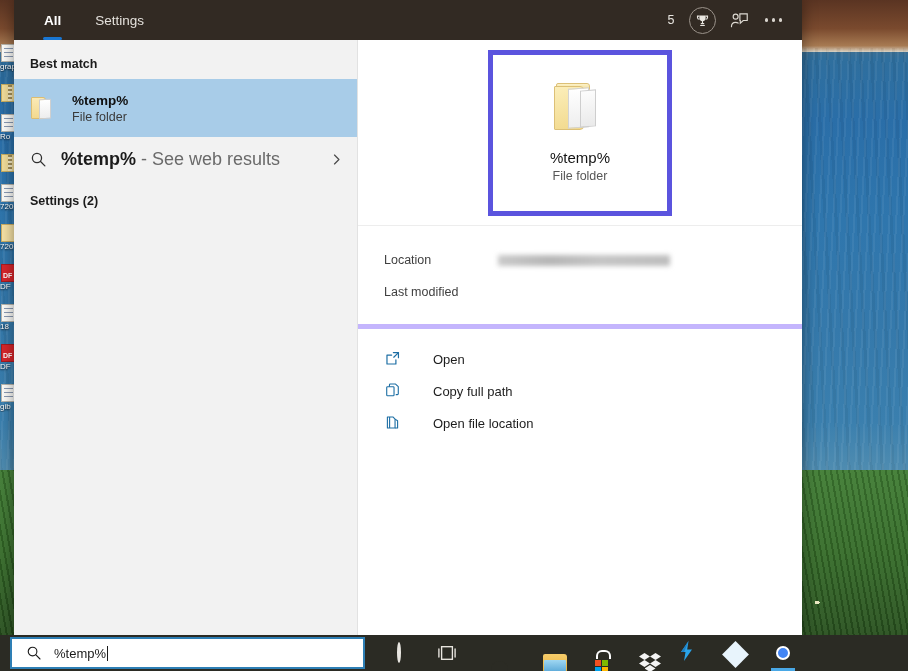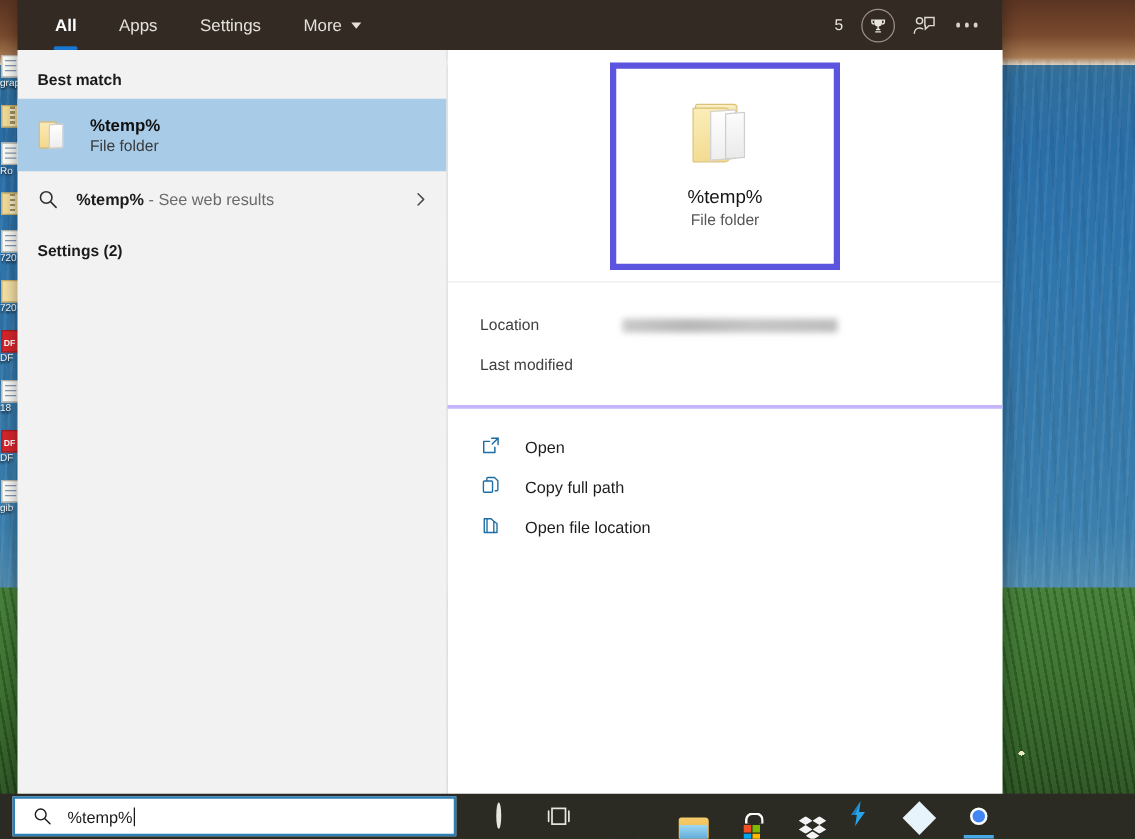--- a/index.html
+++ b/index.html
@@ -153,21 +153,21 @@
   }
   .res-row.sel { background: #a8cce8; }
   .res-txt { display: flex; flex-direction: column; gap: 2px; min-width: 0; }
   .res-title { font-size: 13.5px; font-weight: 700; color: #101010; }
   .res-sub { font-size: 12.5px; color: #3a3a3a; }
 
   .web-row {
     display: flex; align-items: center; gap: 14px;
     height: 44px; padding: 0 14px 0 16px; cursor: default;
   }
-  .web-label { font-size: 13px; color: #1b1b1b; }
+  .web-label { font-size: 18px; color: #1b1b1b; }
   .web-label b { font-weight: 700; }
   .web-label span { color: #6a6a6a; }
   .web-chev { margin-left: auto; color: #4a4a4a; }
 
   
   .folder-sm { width: 28px; height: 26px; flex: 0 0 auto; position: relative; }
   .folder-sm .back {
     position: absolute; left: 1px; top: 2px; width: 15px; height: 22px;
     background: linear-gradient(180deg,#fbeab6,#f3d98f);
     border: 1px solid #dcbd72; border-radius: 1px 3px 3px 1px;
@@ -210,34 +210,34 @@
   }
   .folder-lg .pg2 {
     position: absolute; left: 28px; top: 8px; width: 16px; height: 37px;
     background: linear-gradient(180deg,#fcfcfc,#eaeaea);
     border: 1px solid #cecece; transform: skewY(-5deg);
   }
   #pv-title { font-size: 15px; color: #141414; }
   #pv-sub { font-size: 12.5px; color: #575757; }
 
   #meta {
-    padding: 18px 0 16px 0; border-bottom: 3px solid #c4b5fd;
+    padding: 18px 0 16px 0; border-bottom: 5px solid #c4b5fd;
   }
   .meta-row { display: flex; align-items: center; height: 32px; padding: 0 26px; }
   .meta-key { width: 114px; flex: 0 0 114px; font-size: 12.5px; color: #3f3f3f; }
   .meta-val { font-size: 12.5px; color: #3f3f3f; }
   .redacted {
     display: inline-block; width: 172px; height: 11px;
     background: linear-gradient(90deg,#c9c9c9,#b6b6b6 30%,#c4c4c4 60%,#bdbdbd);
     filter: blur(2.6px); border-radius: 1px;
   }
 
   #actions { padding: 14px 0 0 0; }
   .act-row {
-    display: flex; align-items: center; gap: 18px;
+    display: flex; align-items: center; gap: 31px;
     height: 32px; padding: 0 26px; cursor: default;
   }
   .act-label { font-size: 13px; color: #1d1d1d; }
   .act-ico { width: 18px; height: 18px; flex: 0 0 18px; color: #1c6ea4; }
 
   
   #taskbar {
     position: absolute; left: 0; right: 0; bottom: 0; height: 36px;
     background: #2b2b24; z-index: 20; display: flex; align-items: center;
   }
@@ -388,28 +388,21 @@
 
 <div id="flyout">
 
   <div id="sheader">
     <div id="tabs">
         <div class="tab active">
           <span>All</span>
           <span class="tab-underline"></span>
         </div>
         <div class="tab">
-          <span>Apps</span>
-        </div>
-        <div class="tab">
           <span>Settings</span>
-        </div>
-        <div class="tab">
-          <span>More</span>
-          <span class="caret"></span>
         </div>
       </div>
     <div id="hright">
       <span id="pts">5</span>
       <span id="rewards">
         <svg class="ico-svg" width="15" height="15" viewBox="0 0 24 24" fill="none" stroke="#e9e6e0" stroke-width="1.8">
           <path d="M7 4h10v4a5 5 0 0 1-10 0V4z" fill="#e9e6e0" stroke="none"></path>
           <path d="M7 5H4v2a3 3 0 0 0 3 3M17 5h3v2a3 3 0 0 1-3 3"></path>
           <path d="M12 13v4M9 20h6M10 17h4" stroke-linecap="round"></path>
         </svg>

